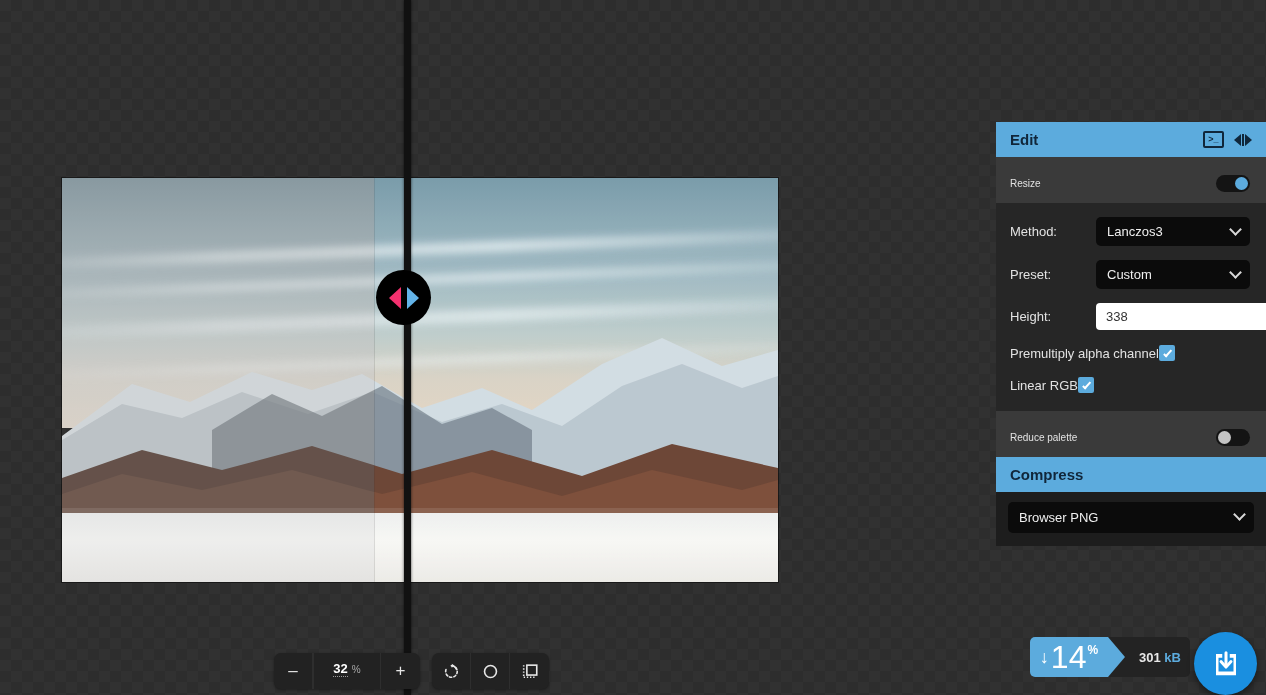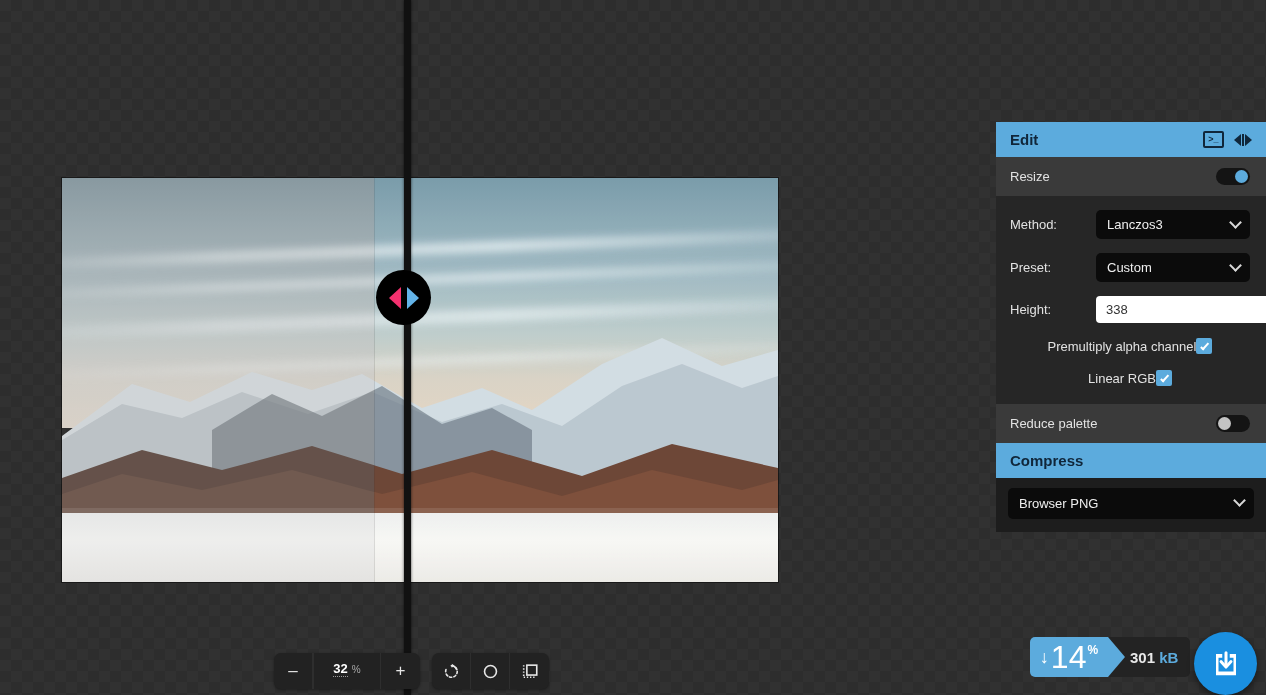--- a/index.html
+++ b/index.html
@@ -162,22 +162,22 @@
   .collapse-icon { display: flex; align-items: center; gap: 1px; cursor: pointer; }
   .ci-l { width:0;height:0;border-top:6px solid transparent;border-bottom:6px solid transparent;border-right:7px solid #10263a; }
   .ci-bar { width: 2px; height: 12px; background: #10263a; }
   .ci-r { width:0;height:0;border-top:6px solid transparent;border-bottom:6px solid transparent;border-left:7px solid #10263a; }
 
   .row-light { background: #3a3a3a; }
   .row-dark  { background: #262626; }
 
   .toggle-row {
     display: flex; align-items: center; justify-content: space-between;
-    padding: 11px 16px 11px 14px;
-    color: #e2e2e2; font-size: 13px;
+    padding: 18px 16px 11px 14px;
+    color: #e2e2e2; font-size: 10px;
   }
   .switch {
     width: 34px; height: 17px; border-radius: 9px;
     background: #141414; position: relative; cursor: pointer; flex: none;
   }
   .switch .knob {
     position: absolute; top: 2px; width: 13px; height: 13px; border-radius: 50%;
   }
   .switch.on .knob { right: 2px; background: #5cabdd; }
   .switch.off .knob { left: 2px; background: #c3c3c3; }
@@ -211,21 +211,21 @@
     flex: 1;
     background: #ffffff;
     color: #333333;
     border: none; border-radius: 4px;
     height: 27px;
     padding: 0 10px;
     font-size: 13px;
     font-family: "Liberation Sans", sans-serif;
   }
   .check-row {
-    display: flex; align-items: center; justify-content: center;
+    display: flex; align-items: center; justify-content: flex-start;
     padding: 8px 16px 8px 14px;
     color: #e2e2e2; font-size: 13px;
   }
   .cbox {
     width: 16px; height: 16px; border-radius: 2px;
     background: #5cabdd;
     display: flex; align-items: center; justify-content: center;
     cursor: pointer; flex: none;
   }
   .cbox .tick {
@@ -269,22 +269,22 @@
     content: ""; position: absolute;
     right: -17px; top: 0;
     border-top: 20px solid transparent;
     border-bottom: 20px solid transparent;
     border-left: 17px solid #5cabdd;
   }
   .arrow-dn { font-size: 18px; line-height: 1; margin-right: 1px; }
   .pct-num { font-size: 32px; font-weight: normal; line-height: 1; text-align: right; }
   .pct-sym { font-size: 12px; font-weight: bold; align-self: flex-start; margin-top: 6px; }
   #size-text {
-    flex: 1; text-align: left; padding-left: 22px;
-    font-size: 15px; font-weight: bold; color: #e8e8e8;
+    flex: 1; text-align: center; padding-left: 22px;
+    font-size: 13px; font-weight: bold; color: #e8e8e8;
   }
   #size-text .unit { color: #5cabdd; font-weight: bold; }
 
   #dl-button {
     position: absolute;
     right: 9px; top: 0;
     width: 63px; height: 63px;
     border-radius: 50%;
     background: #1a8fe0;
     border: none;

